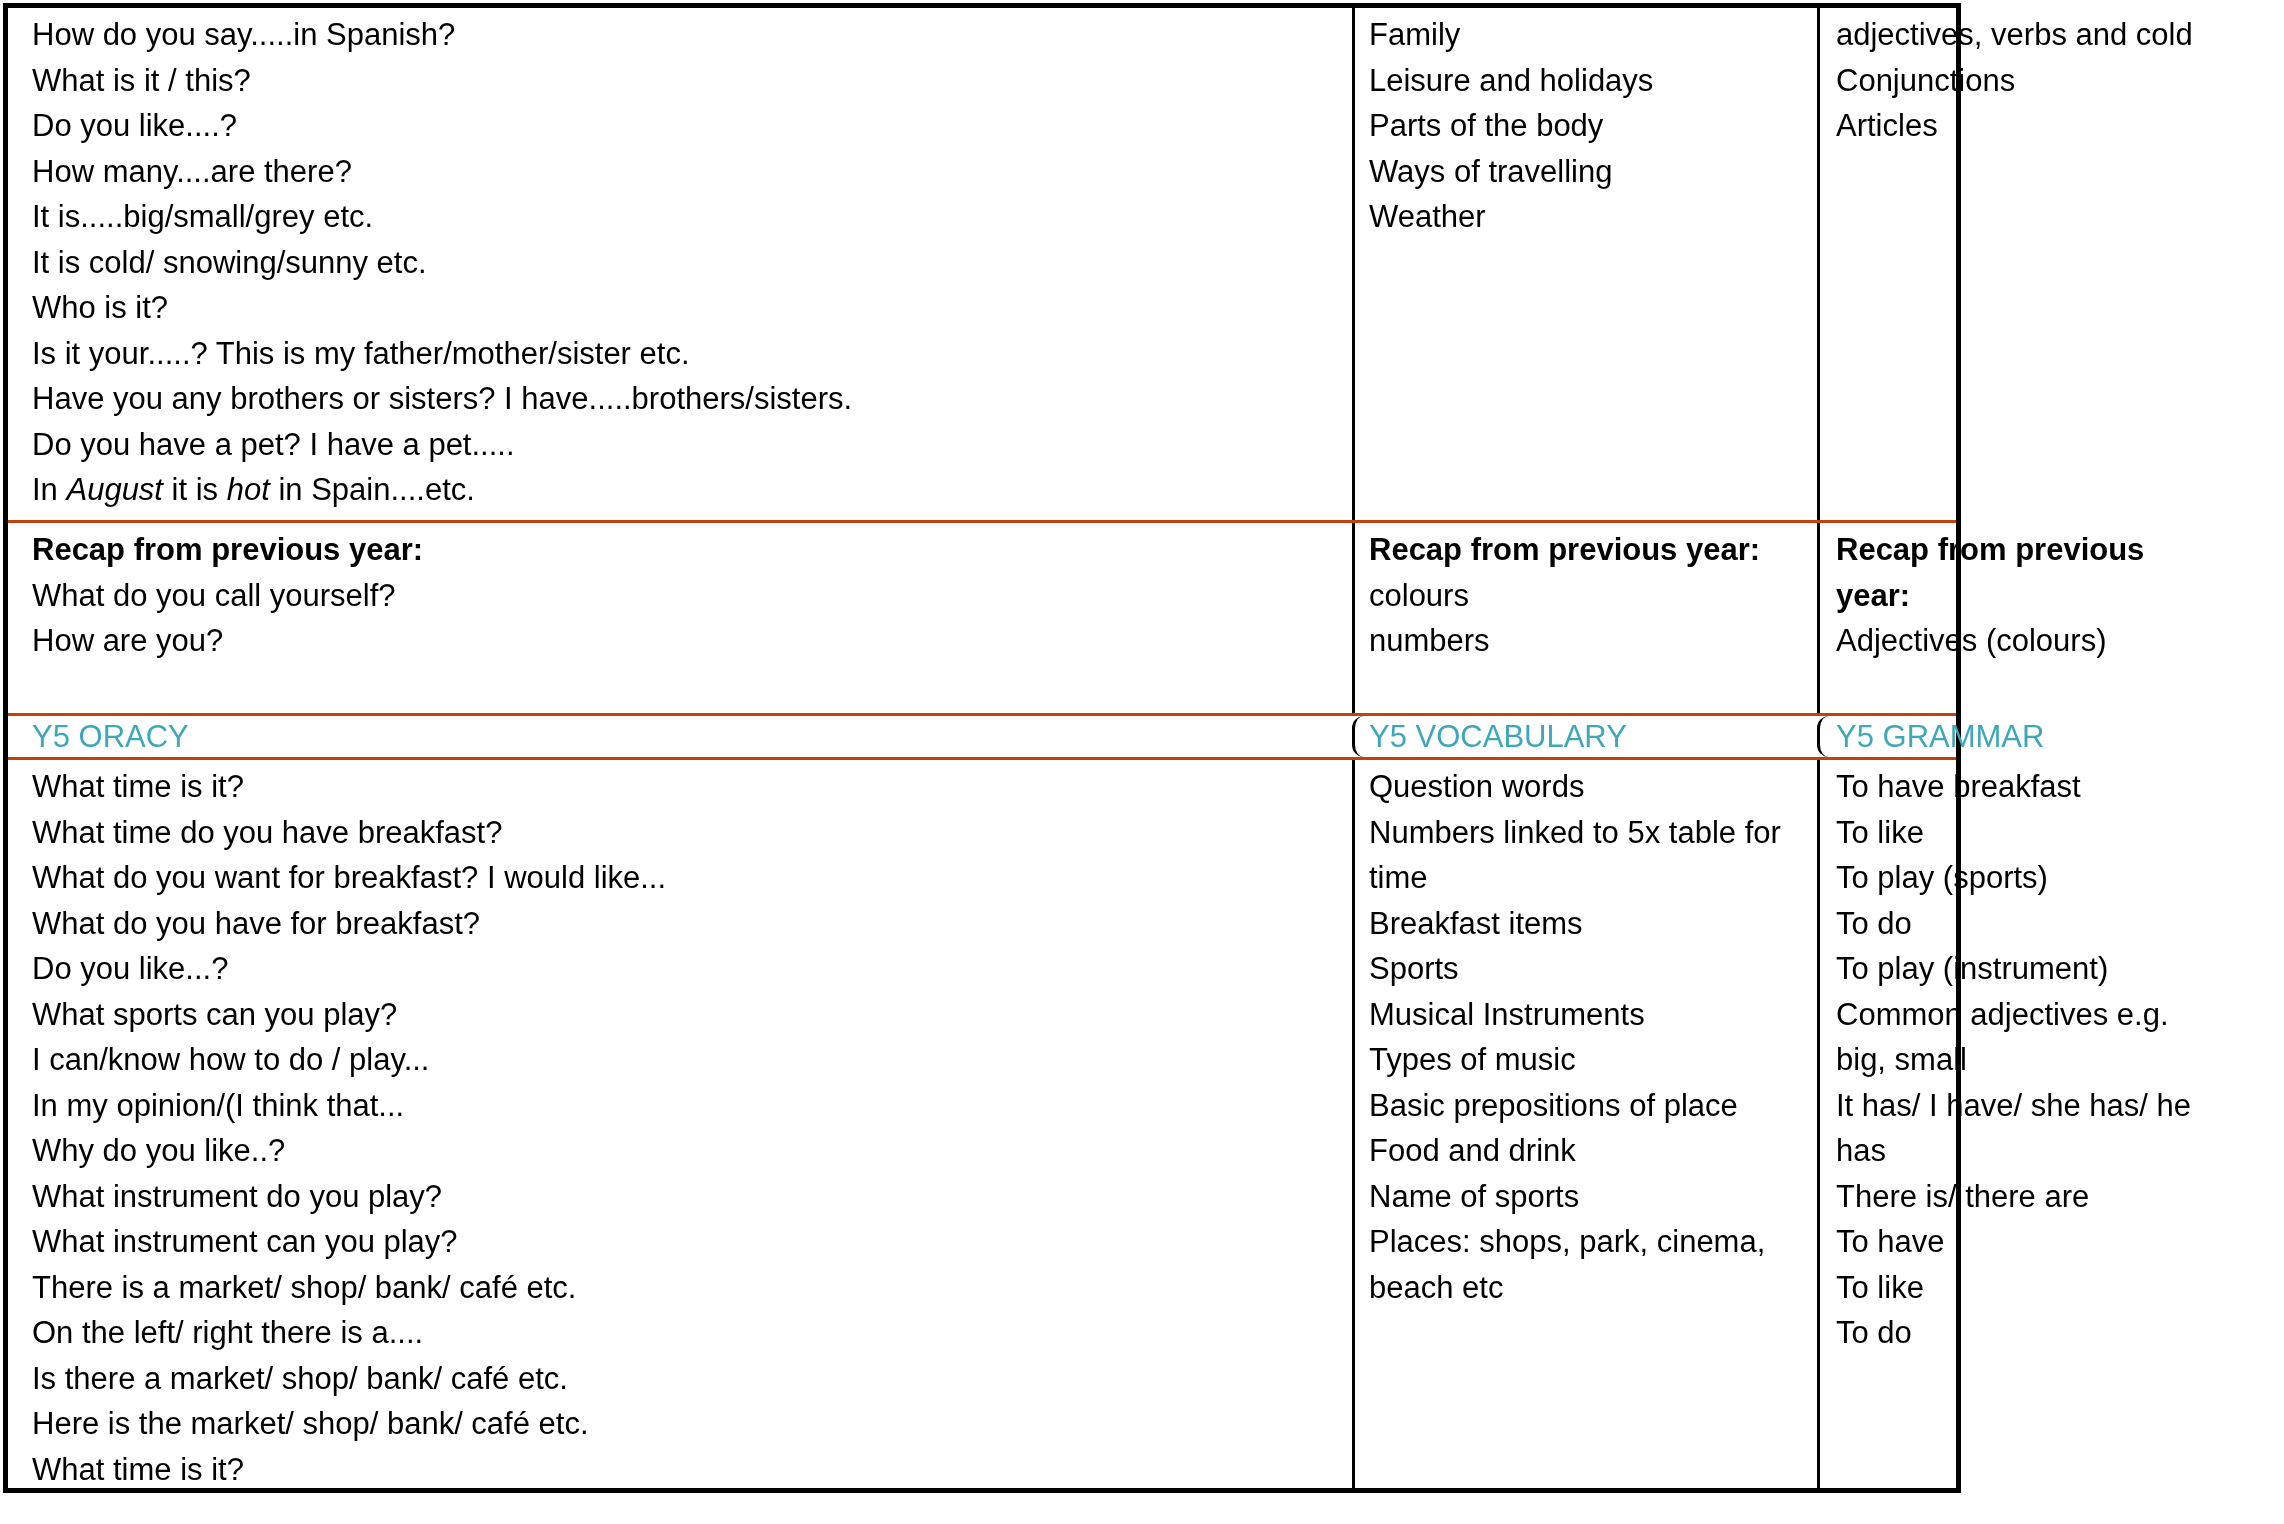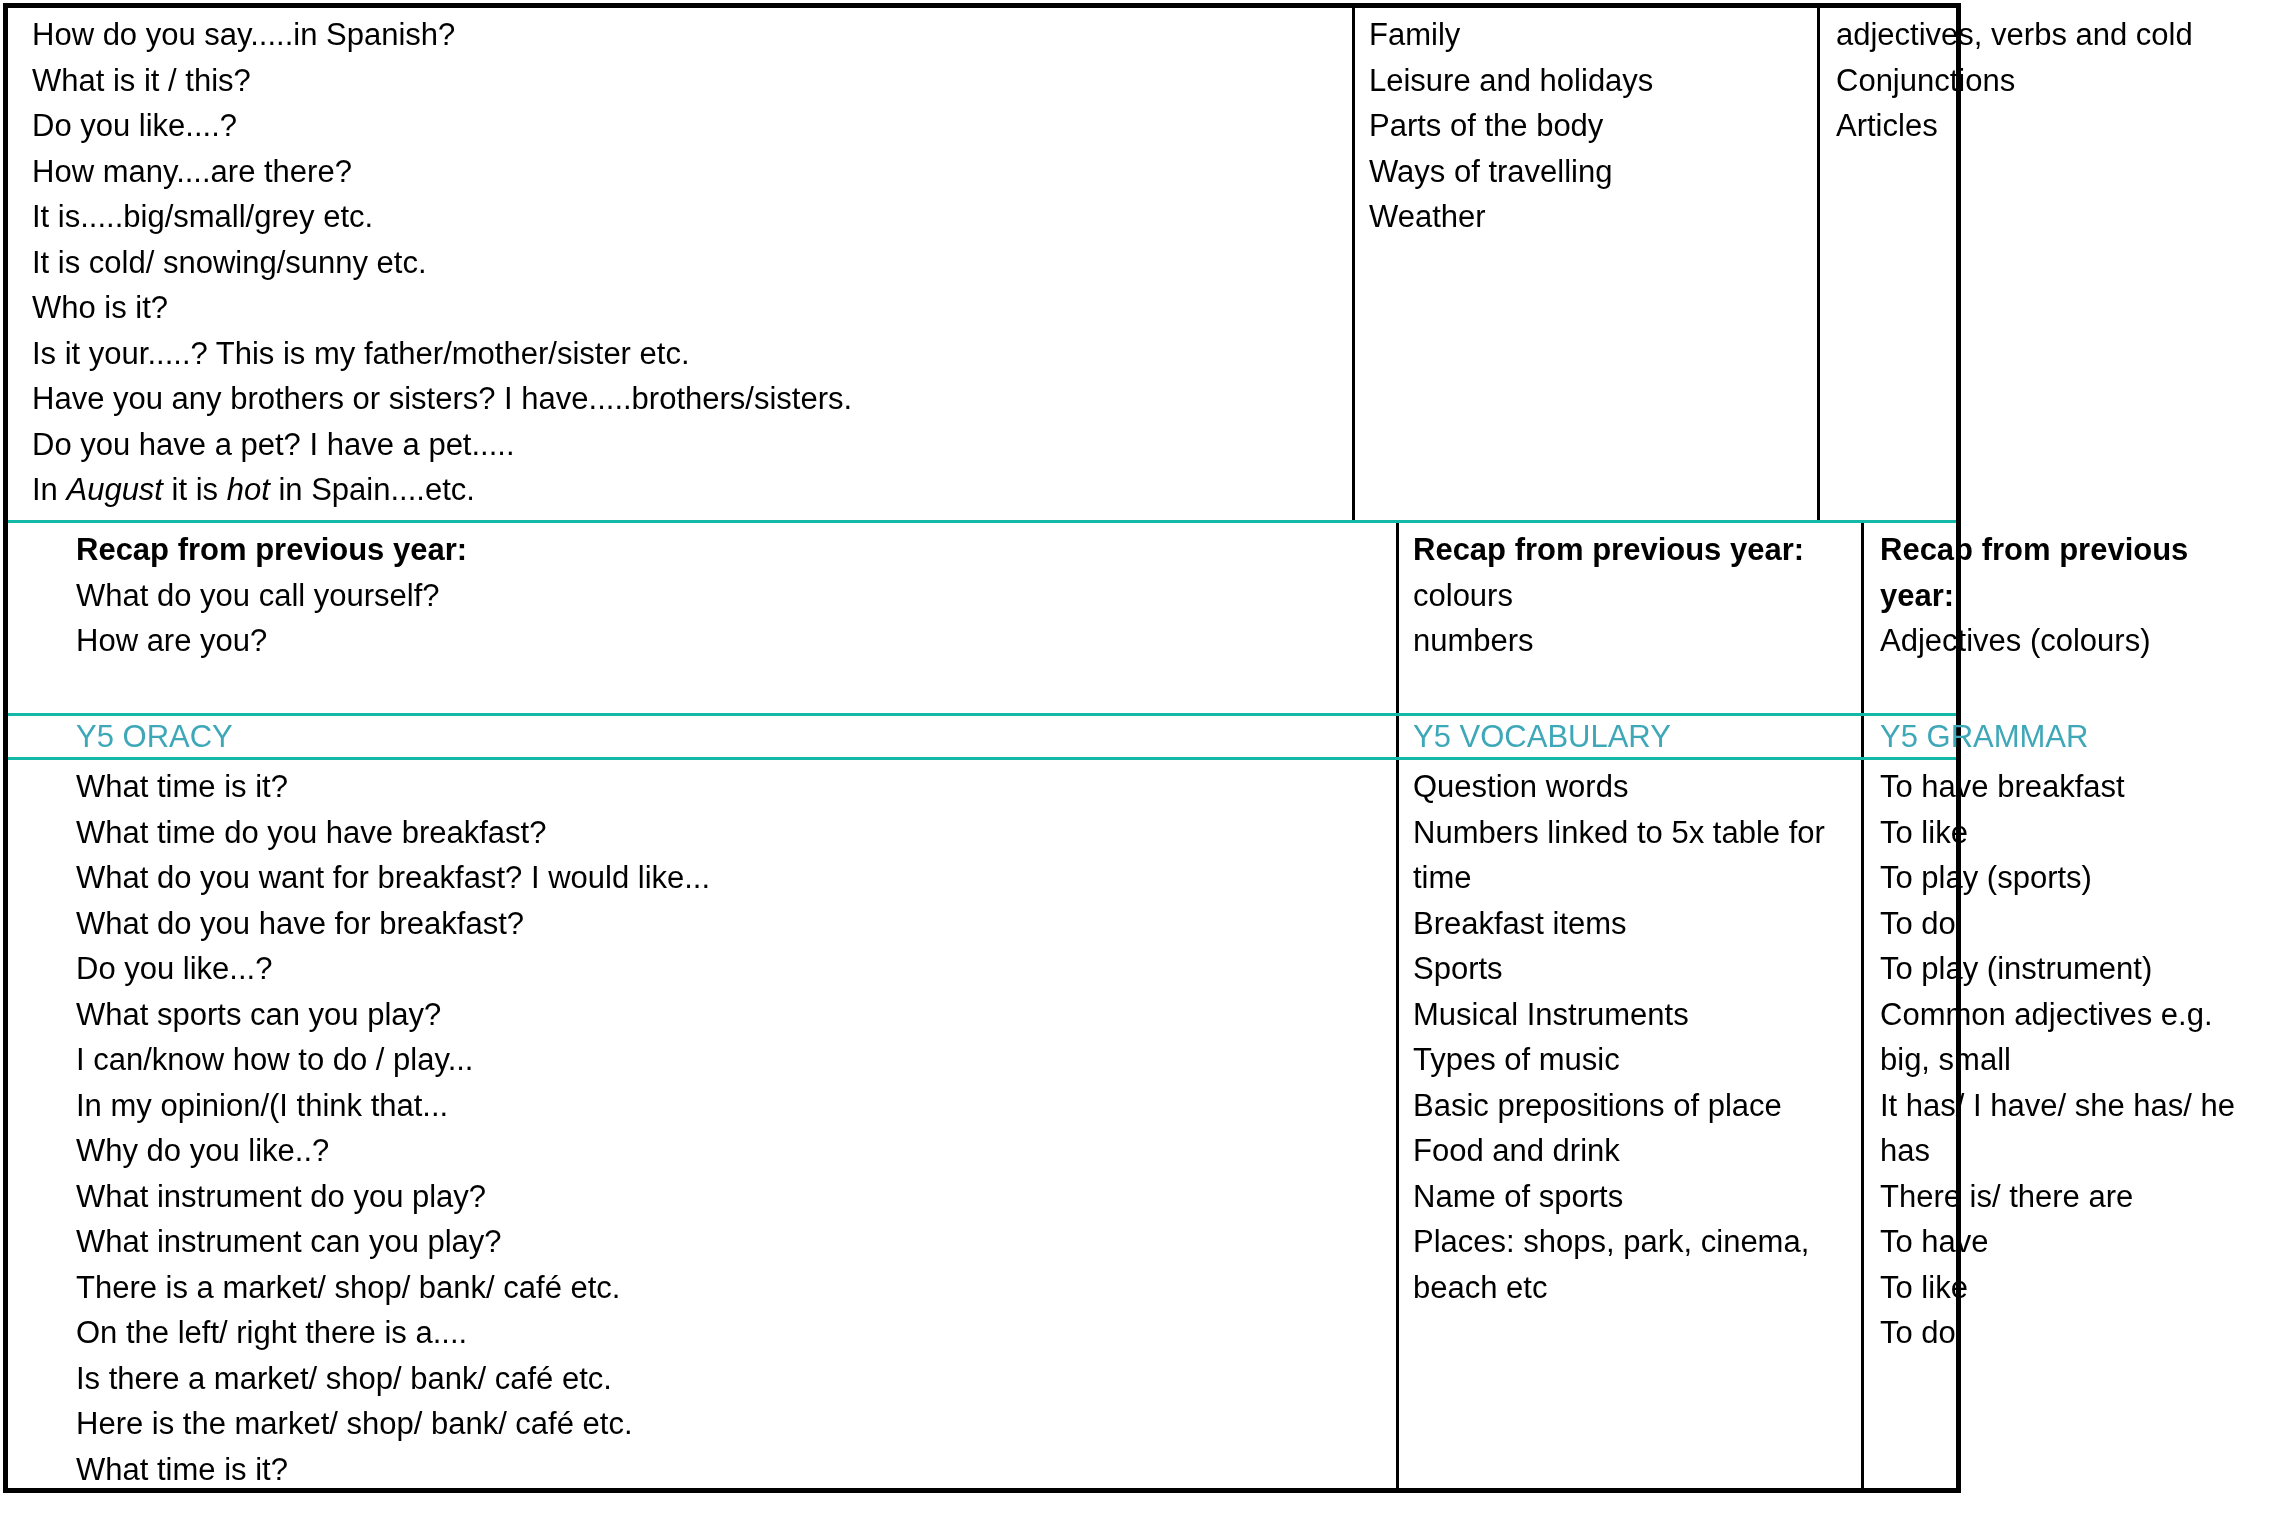--- a/index.html
+++ b/index.html
@@ -8,35 +8,35 @@
     width: 2284px;
     padding: 3px 3px 0 3px;
     font-family: "Liberation Sans", sans-serif;
     color: #000000;
   }
   .tbl {
     width: 1958px;
     border: 5px solid #000000;
   }
   .row { display: flex; width: 100%; }
-  .row + .row { border-top: 3px solid #14b8a6; padding-left: 44px; }
+  .row + .row { border-top: 3px solid #c2410c; }
   .cell { flex: 0 0 auto; overflow: hidden; }
   .c1 { width: 1344px; padding: 4px 10px 0 24px; }
   .c2 { width: 465px;  padding: 4px 6px 0 14px; border-left: 3px solid #000000; }
   .c3 { width: 453px;  padding: 4px 70px 0 16px; border-left: 3px solid #000000; }
   .r-top    { height: 512px; }
   .r-recap  { height: 193px; }
   .r-head   { height: 44px; }
   .r-y5     { height: 731px; }
   p.line {
     font-size: 31px;
     line-height: 45.5px;
     color: #000000;
   }
-  .r-head .cell { padding-top: 1px; }
+  .r-head .cell { padding-top: 1px; border-radius: 12px; }
   .hdr {
     font-size: 31px;
     line-height: 40px;
     color: #3FA8B8;
   }
   .recap-line { color: #B02A20; }
   .recap-title { font-weight: bold; color: #B02A20; }
   .it { font-style: italic; }
 </style>
 </head>

